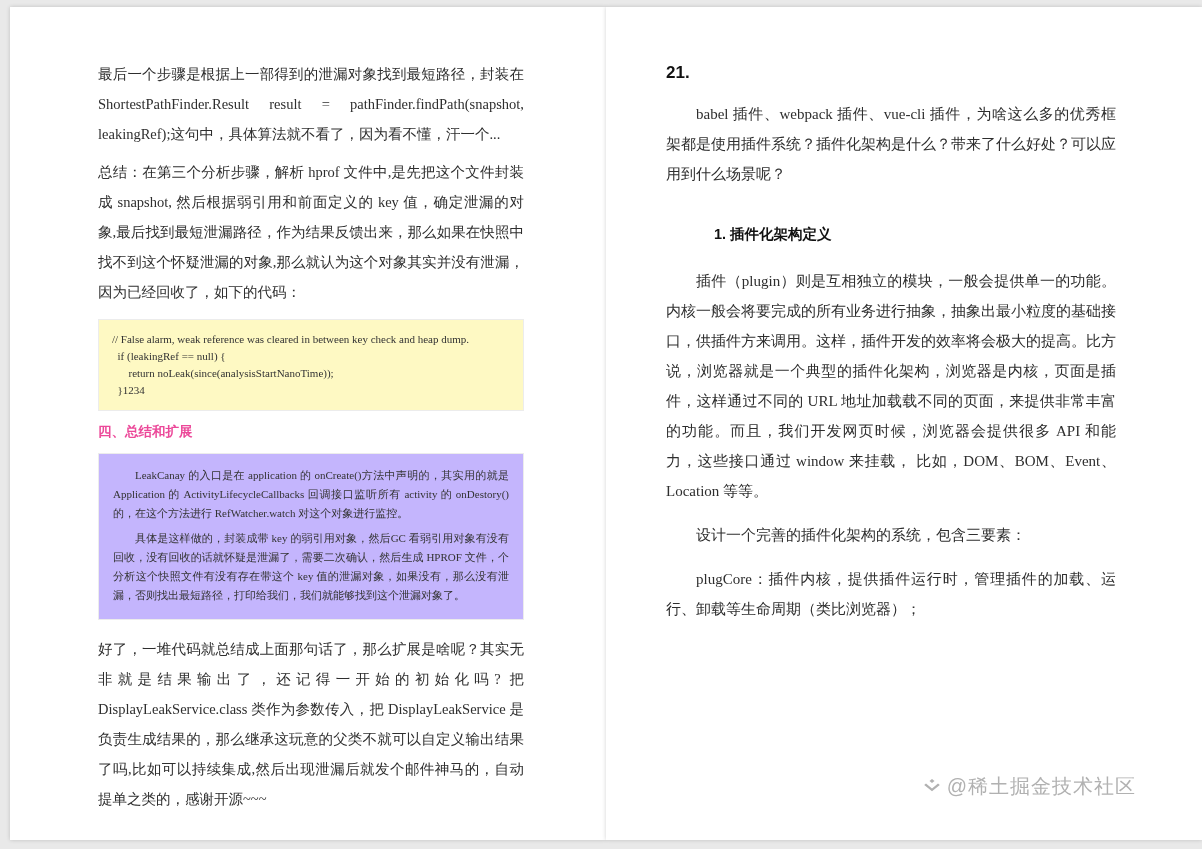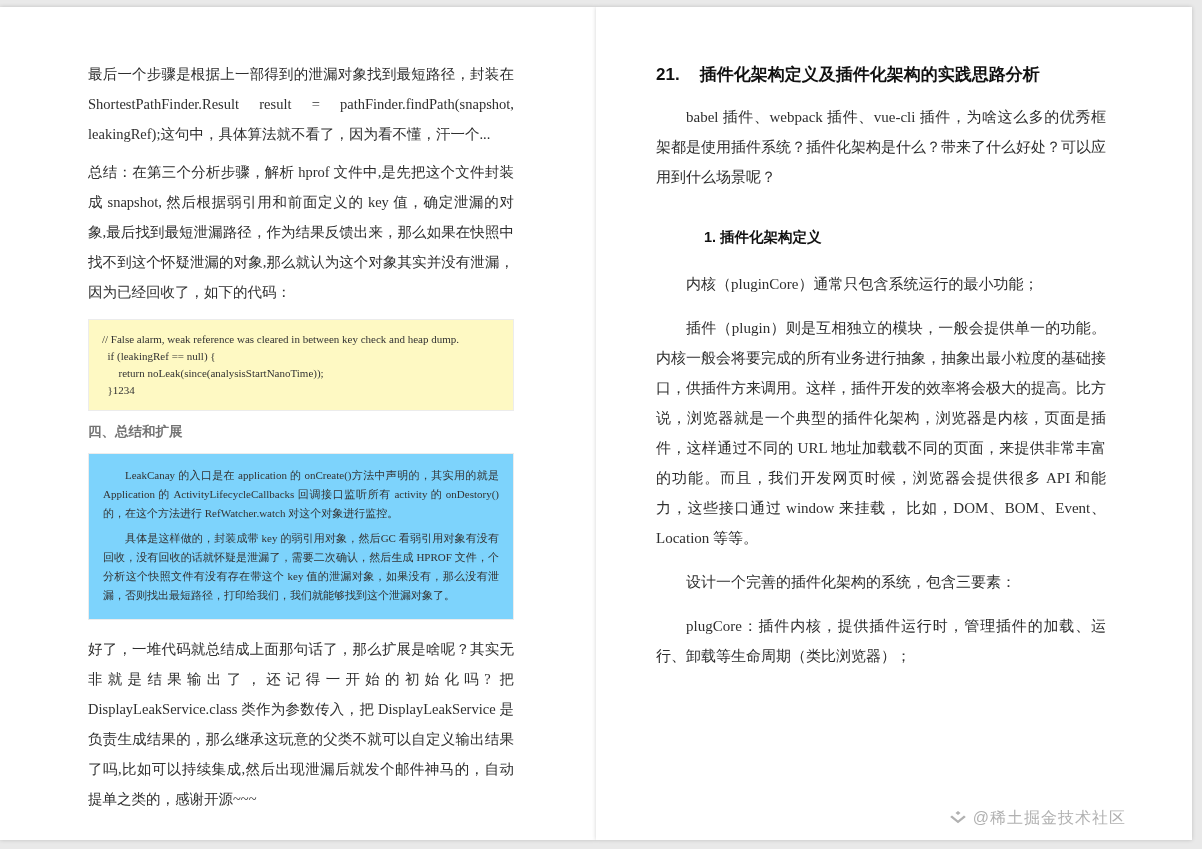--- a/index.html
+++ b/index.html
@@ -7,21 +7,21 @@
   body {
     background: #e9e9e9;
     font-family: "Liberation Serif", serif;
     color: #2e2e2e;
     overflow: hidden;
   }
   .viewport {
     width: 1202px;
     height: 849px;
     display: flex;
-    justify-content: flex-start;
+    justify-content: flex-end;
     padding: 7px 0 9px 0;
   }
   .page {
     width: 596px;
     background: #ffffff;
     box-shadow: 0 0 4px rgba(0,0,0,0.18);
     position: relative;
     overflow: hidden;
   }
   
@@ -43,25 +43,25 @@
     font-size: 11px;
     line-height: 17px;
     white-space: pre;
     color: #333333;
     font-family: "Liberation Serif", serif;
   }
   .section-heading {
     font-family: "Liberation Sans", sans-serif;
     font-weight: bold;
     font-size: 13.5px;
-    color: #737373;
+    color: #ec4899;
     margin: 10px 0 12px 0;
   }
   .quote-block {
-    background: #7dd3fc;
+    background: #c4b5fd;
     border: 1px solid #ececec;
     margin: 12px 0 14px 0;
     padding: 12px 14px 8px 14px;
   }
   .quote-para {
     font-size: 11px;
     line-height: 19px;
     text-align: justify;
     text-indent: 2em;
     color: #333333;
@@ -97,27 +97,27 @@
     font-weight: bold;
     font-size: 14.5px;
     color: #111111;
     margin: 10px 0 22px 0;
     padding-left: 48px;
   }
   .spacer-sm { height: 12px; }
   .watermark {
     position: absolute;
     right: 66px;
-    bottom: 11px;
+    bottom: 40px;
     display: flex;
     align-items: center;
     gap: 6px;
     color: #b1b1b1;
     font-family: "Liberation Sans", sans-serif;
-    font-size: 16px;
+    font-size: 20px;
     letter-spacing: 1px;
   }
   .watermark svg { display: block; }
 </style>
 </head>
 <body>
 
 <div class="viewport">
 
   <div class="page page-left">
@@ -142,31 +142,29 @@
 
       <p class="body-text">好了，一堆代码就总结成上面那句话了，那么扩展是啥呢？其实无非就是结果输出了，还记得一开始的初始化吗? 把 DisplayLeakService.class 类作为参数传入，把 DisplayLeakService 是负责生成结果的，那么继承这玩意的父类不就可以自定义输出结果了吗,比如可以持续集成,然后出现泄漏后就发个邮件神马的，自动提单之类的，感谢开源~~~</p>
     </div>
   </div>
 
   <div class="page page-right">
     <div class="content">
 
       <h2 class="chapter-heading">
         <span class="chapter-number">21.</span>
-        <span class="chapter-title">插件化架构定义及插件化架构的实践思路分析</span>
       </h2>
 
       <p class="r-text">babel 插件、webpack 插件、vue-cli 插件，为啥这么多的优秀框架都是使用插件系统？插件化架构是什么？带来了什么好处？可以应用到什么场景呢？</p>
 
       <div class="spacer-sm"></div>
 
       <h3 class="sub-heading">1. 插件化架构定义</h3>
 
 
-      <p class="r-text">内核（pluginCore）通常只包含系统运行的最小功能；</p>
 
       <p class="r-text">插件（plugin）则是互相独立的模块，一般会提供单一的功能。内核一般会将要完成的所有业务进行抽象，抽象出最小粒度的基础接口，供插件方来调用。这样，插件开发的效率将会极大的提高。比方说，浏览器就是一个典型的插件化架构，浏览器是内核，页面是插件，这样通过不同的 URL 地址加载载不同的页面，来提供非常丰富的功能。而且，我们开发网页时候，浏览器会提供很多 API 和能力，这些接口通过 window 来挂载， 比如，DOM、BOM、Event、Location 等等。</p>
 
       <p class="r-text">设计一个完善的插件化架构的系统，包含三要素：</p>
 
       <p class="r-text">plugCore：插件内核，提供插件运行时，管理插件的加载、运行、卸载等生命周期（类比浏览器）；</p>
     </div>
 
     <div class="watermark">
       <span>

